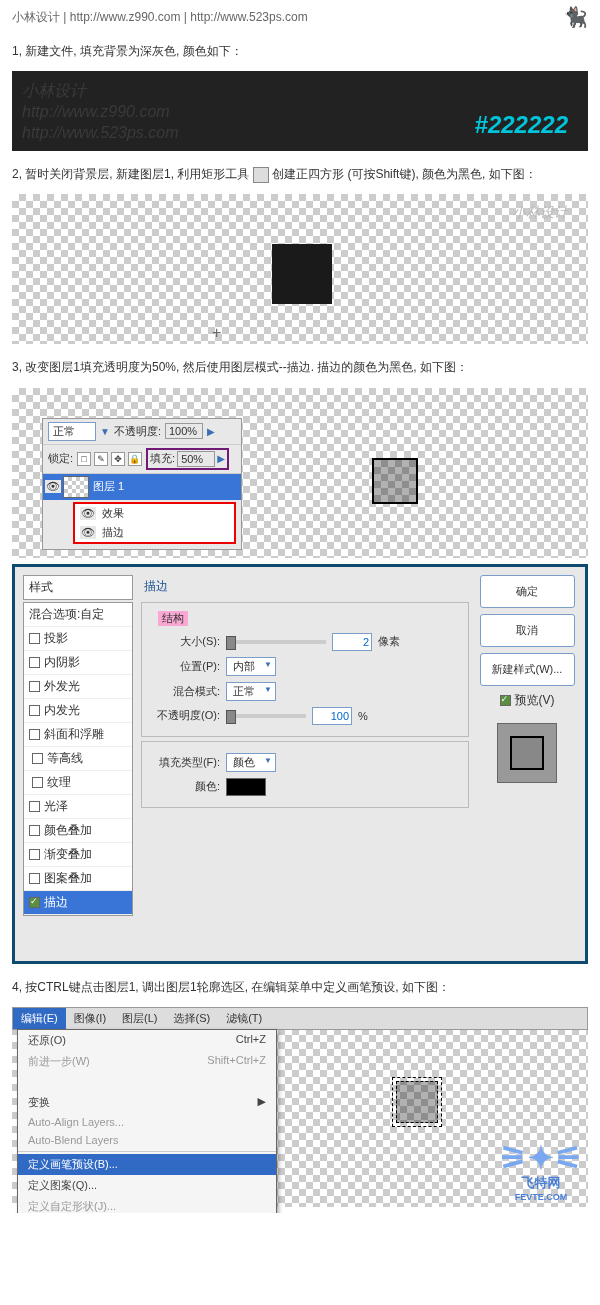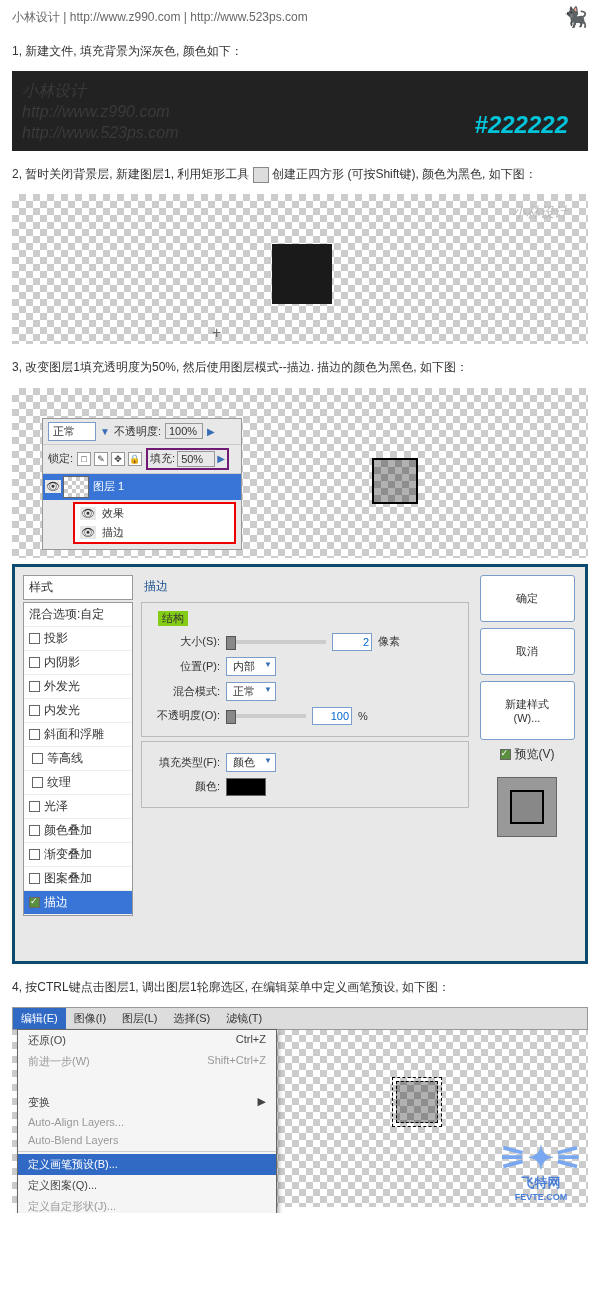--- a/index.html
+++ b/index.html
@@ -44,31 +44,31 @@
 .styles-list{border:1px solid #999;background:#fff}
 .style-item{padding:3px 5px;display:flex;align-items:center;gap:4px;border-bottom:1px solid #eee}
 .style-item.sel{background:#3875d7;color:#fff}
 .style-item.indent{padding-left:8px}
 .cb{width:11px;height:11px;border:1px solid #666;background:#fff;display:inline-block}
 .cb.on{background:#5a8f3f;position:relative}
 .cb.on::after{content:"✓";color:#fff;font-size:9px;position:absolute;left:0;top:-2px}
 .stroke-col{flex:1}
 .stroke-title{color:#1a4f8f;padding:3px}
 .fieldset{border:1px solid #bbb;margin:4px 0;padding:8px}
-.fieldset-label{color:#333;font-size:11px;margin:-14px 0 4px 8px;background:#84cc16;display:inline-block;padding:0 4px}
+.fieldset-label{color:#333;font-size:11px;margin:-14px 0 4px 8px;background:#f9a8d4;display:inline-block;padding:0 4px}
 .form-row{display:flex;align-items:center;gap:6px;padding:3px 0;font-size:11px}
 .form-row label{width:70px;text-align:right}
 .slider{flex:0 0 100px;height:4px;background:#ccc;position:relative}
 .slider::after{content:"";position:absolute;left:0;top:-4px;width:8px;height:12px;background:#888;border:1px solid #555}
 .num-input{border:1px solid #7a9ec9;background:#fff;width:40px;padding:2px;text-align:right;color:#06c}
 .dd{border:1px solid #7a9ec9;background:#fff;padding:1px 20px 1px 6px;position:relative}
 .dd::after{content:"▼";position:absolute;right:3px;top:2px;font-size:8px;color:#3a6fb7}
 .swatch{width:40px;height:18px;background:#000;border:1px solid #666}
 .btns-col{width:100px;display:flex;flex-direction:column;gap:6px;align-items:center}
-.dlg-btn{width:95px;padding:15px;border:1px solid #7a9ec9;background:#fff;border-radius:3px;font-size:11px;text-align:center;cursor:pointer}
+.dlg-btn{width:95px;padding:8px;border:1px solid #7a9ec9;background:#fff;border-radius:3px;font-size:11px;text-align:center;cursor:pointer}
 .preview-box{width:60px;height:60px;background:#999;border:1px solid #666;display:flex;align-items:center;justify-content:center;margin-top:8px}
 .preview-box div{width:34px;height:34px;background:#888;border:2px solid #000}
 .canvas3{margin:6px 12px;height:200px;position:relative}
 .menubar{display:flex;background:#ddd;border:1px solid #999;font-size:11px}
 .menubar div{padding:3px 8px}
 .menubar .active{background:#316ac5;color:#fff}
 .menu-drop{position:absolute;left:5px;top:22px;width:260px;background:#f5f5f5;border:1px solid #666;box-shadow:2px 2px 4px rgba(0,0,0,0.3);font-size:11px}
 .menu-item{padding:3px 10px;display:flex;justify-content:space-between;color:#444}
 .menu-item.dis{color:#999}
 .menu-item.sel{background:#316ac5;color:#fff}

